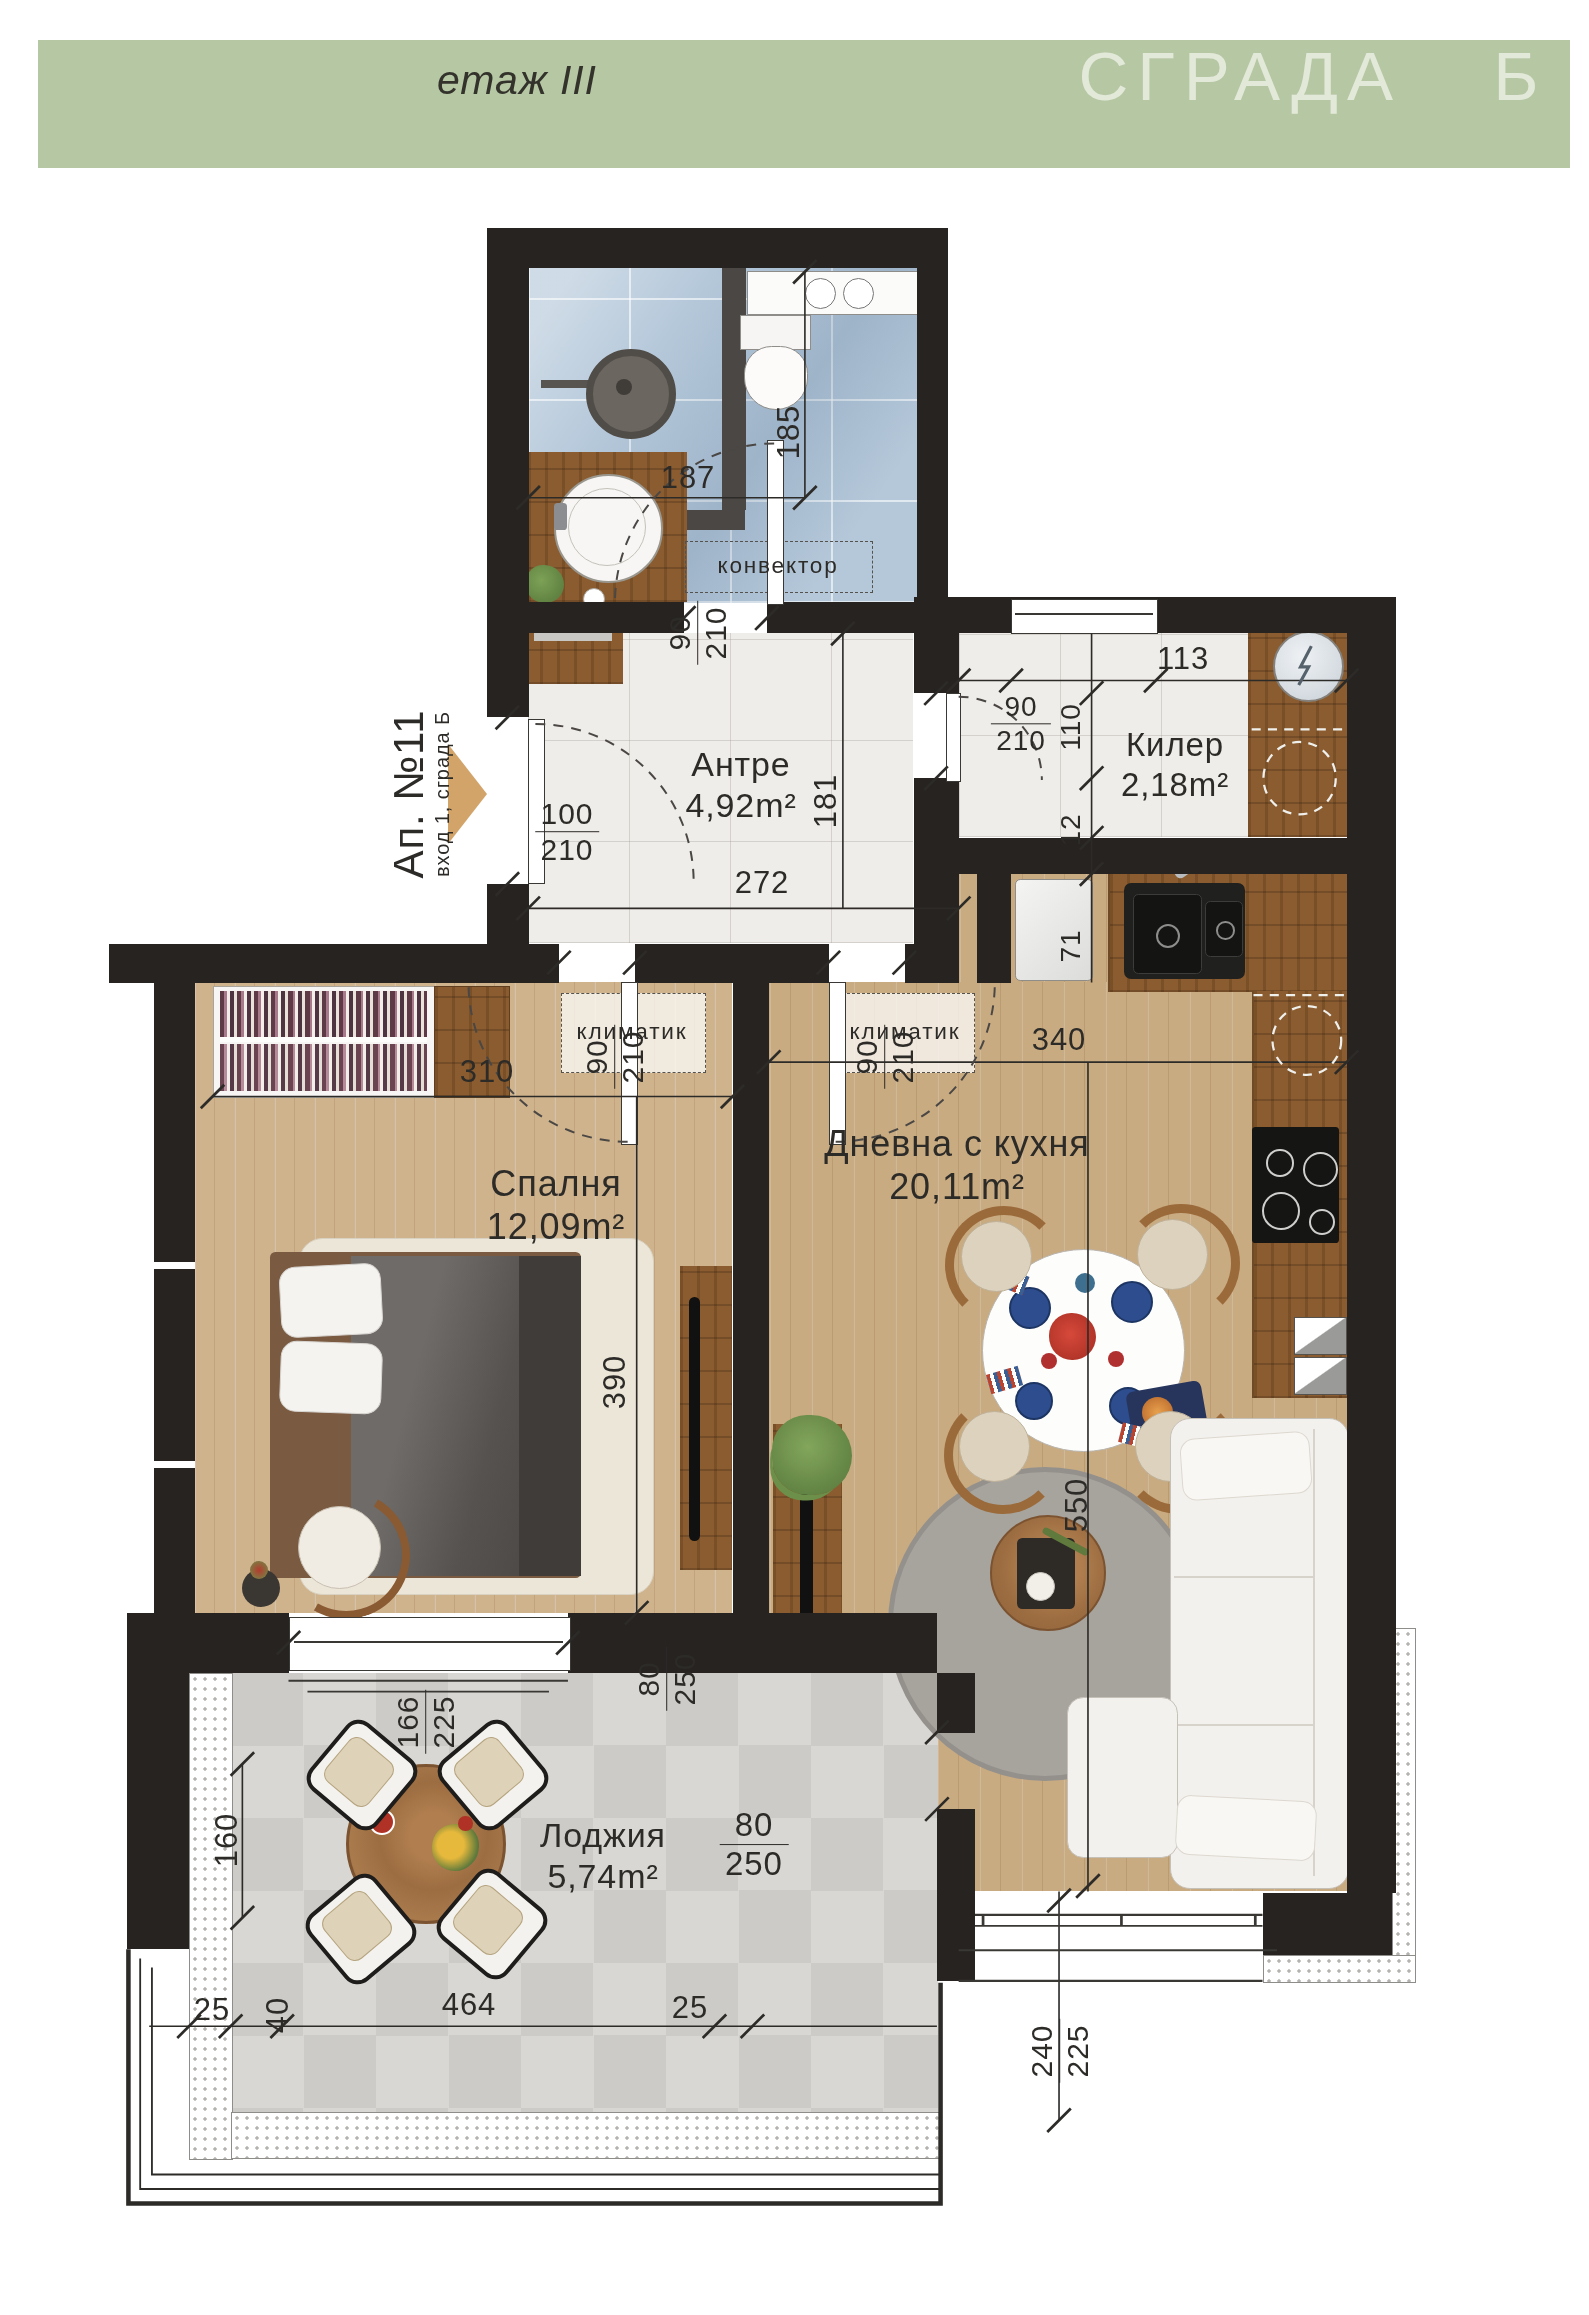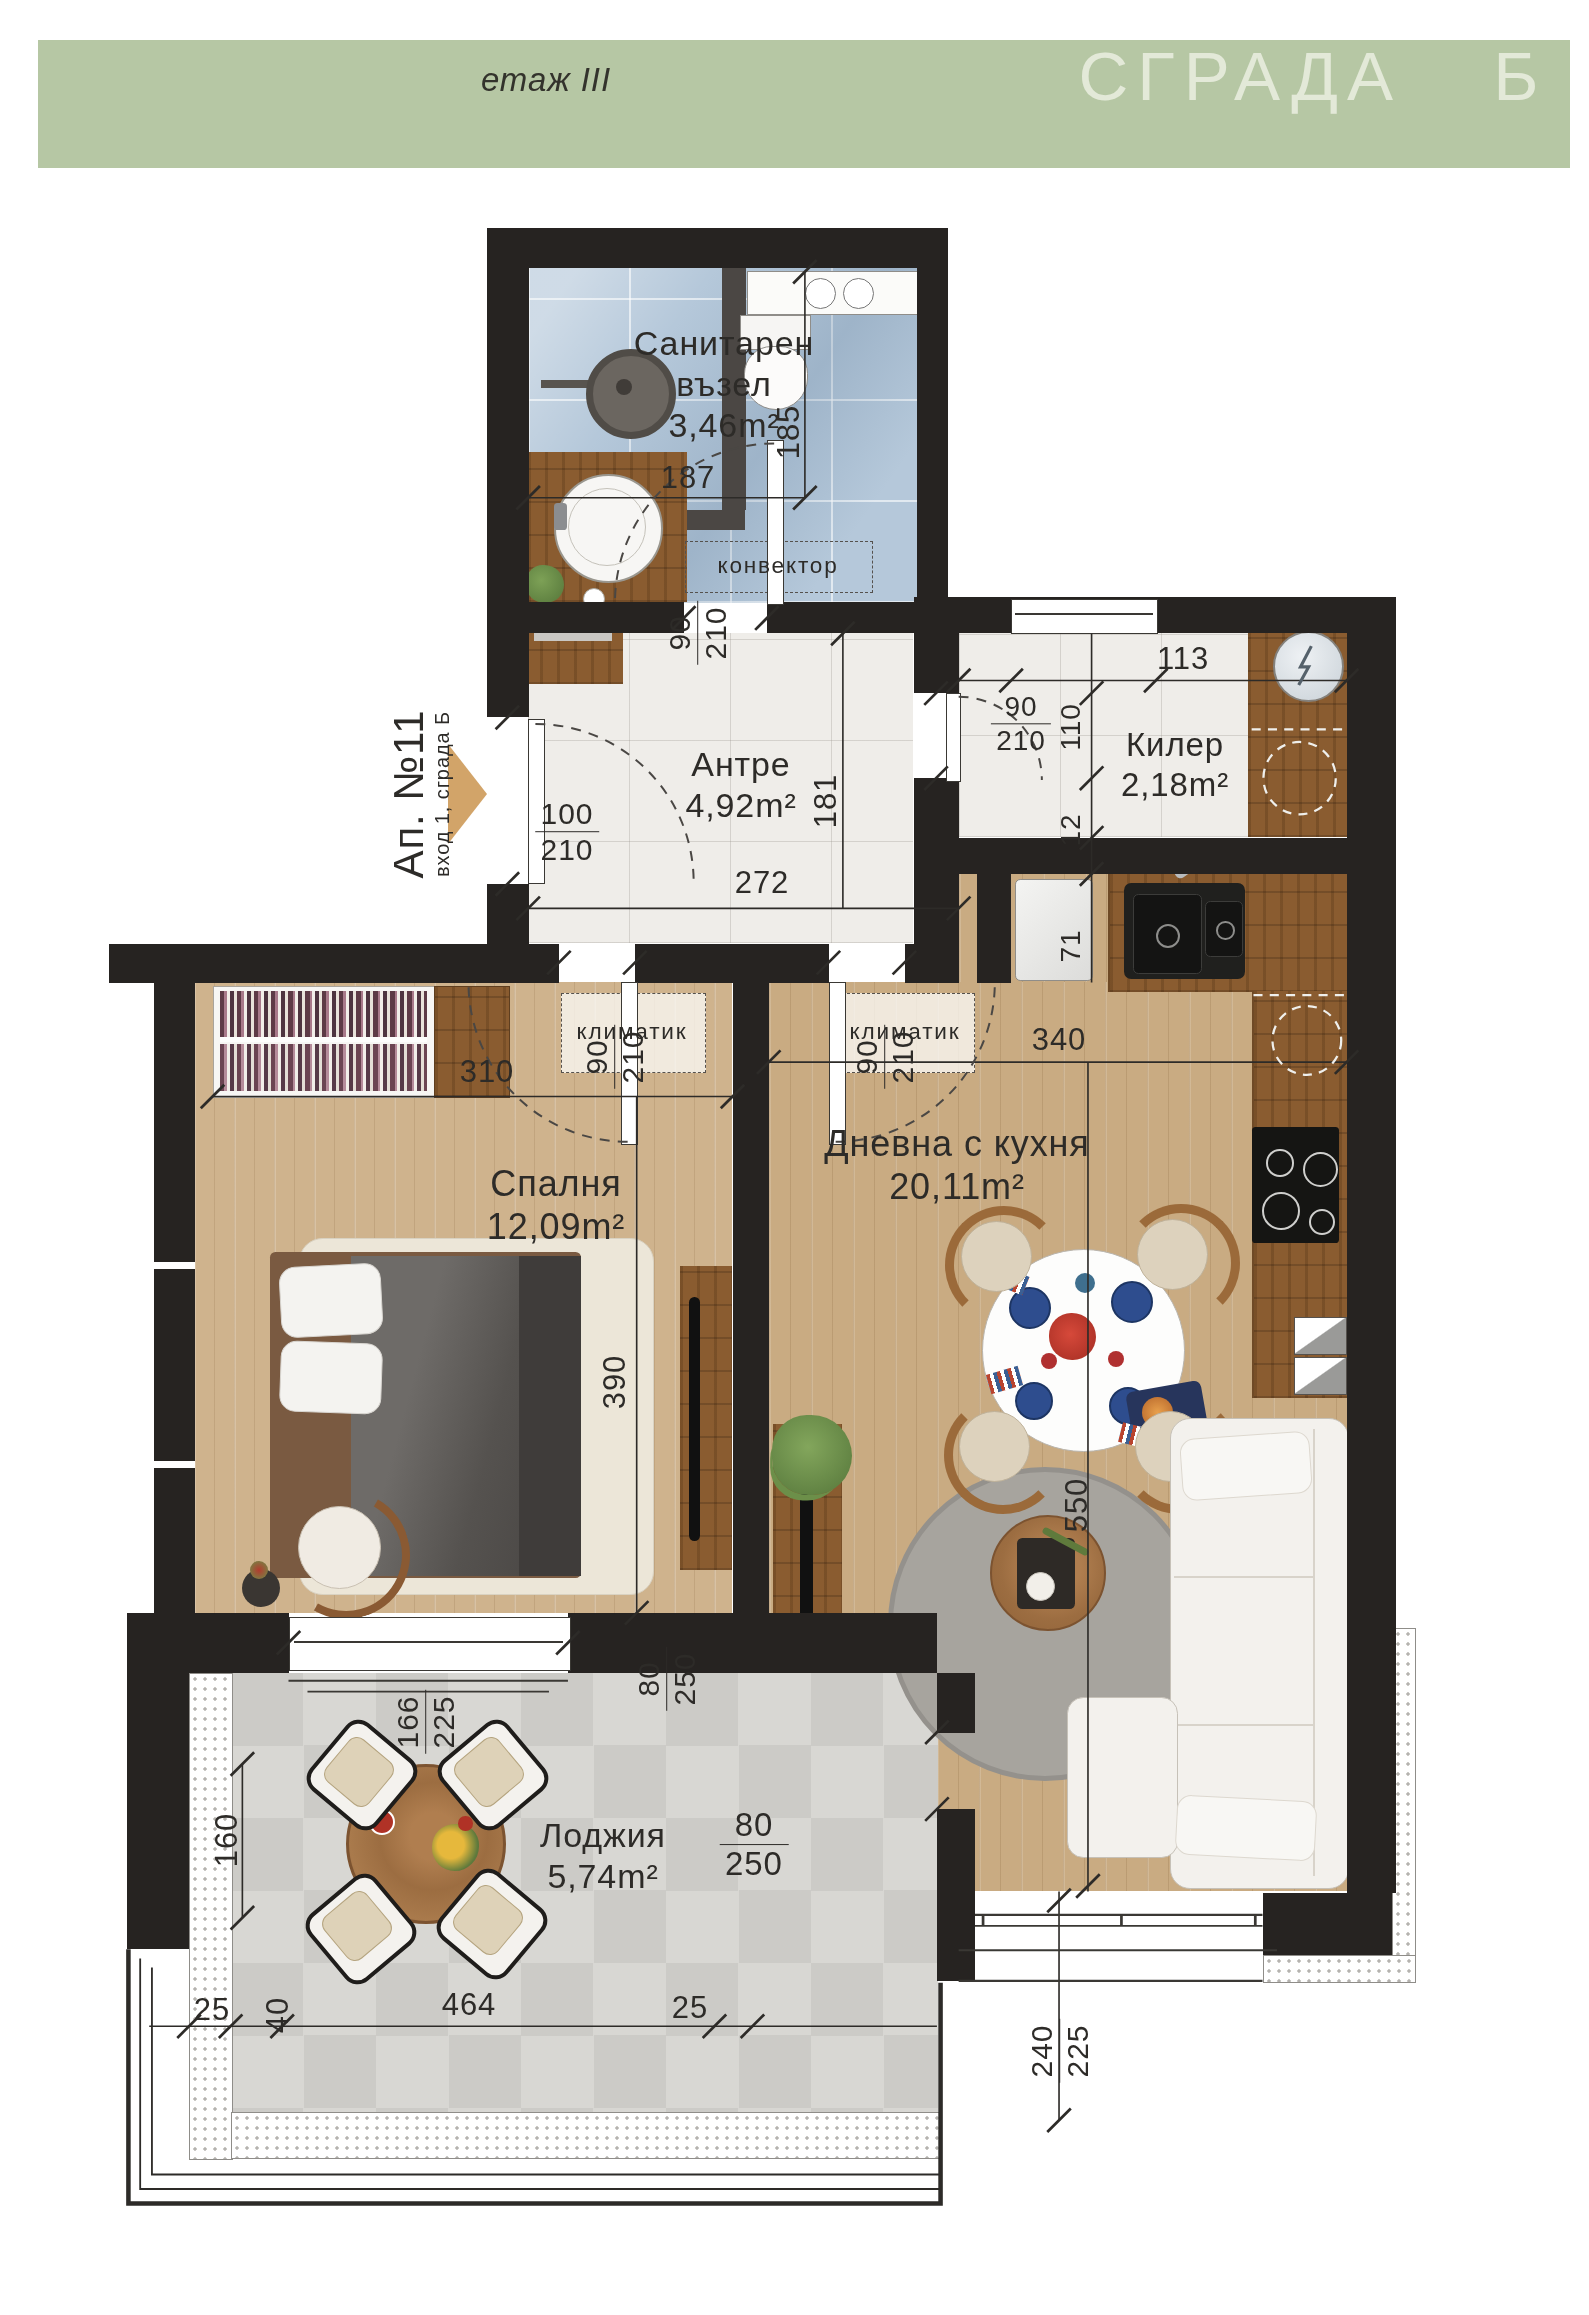--- a/index.html
+++ b/index.html
@@ -44,21 +44,21 @@
   .dashbox{position:absolute;border:1.8px dashed #55514d;background:rgba(252,252,250,.75)}
   .win{position:absolute;background:#ffffff;border:1.8px solid #3a3834}
   svg{position:absolute;left:0;top:0;pointer-events:none}
 </style>
 </head>
 <body>
 
 <div id="canvas">
 
   <div class="abs" id="hdr" style="left:38px;top:40px;width:1532px;height:128px;background:#b6c7a4"></div>
-  <div class="lbl" style="left:546px;top:80px;font-size:33px;font-style:italic;color:#33332c">етаж III</div>
+  <div class="lbl" style="left:517px;top:80px;font-size:41px;font-style:italic;color:#33332c">етаж III</div>
   <div class="lbl" style="left:1313px;top:76px;font-size:69px;font-weight:400;letter-spacing:9px;word-spacing:63px;color:#e3e9d8">СГРАДА Б</div>
 
   <div class="abs btile" style="left:528px;top:268px;width:389px;height:335px"></div>
   <div class="abs marble" style="left:528px;top:633px;width:385px;height:310px"></div>
   <div class="abs marble" style="left:959px;top:633px;width:289px;height:204px"></div>
   <div class="abs counter" style="left:1248px;top:633px;width:99px;height:204px"></div>
   <div class="abs wood" style="left:959px;top:874px;width:388px;height:109px"></div>
   <div class="abs wood" style="left:769px;top:982px;width:578px;height:909px"></div>
   <div class="abs woodlight" style="left:194px;top:982px;width:538px;height:631px"></div>
   <div class="abs checker" style="left:231px;top:1673px;width:707px;height:440px"></div>
@@ -310,25 +310,20 @@
         <line x1="1240" y1="2117" x2="1240" y2="2129" stroke-width="3"></line>
         <line x1="1388" y1="2117" x2="1388" y2="2129" stroke-width="3"></line>
       <line x1="319" y1="1858" x2="628" y2="1858" stroke-width="2"></line>
       <line x1="340" y1="1870" x2="607" y2="1870" stroke-width="2"></line>
     </g>
     <g>
       <polyline points="1450,714 1438,737 1447,737 1436,757" fill="none" stroke="#55616b" stroke-width="3.5"></polyline>
     </g>
   </svg>
 
-  <div class="room" style="left:724px;top:384px;font-size:34px">
-    <div>Санитарен</div>
-    <div>възел</div>
-    <div>3,46m²</div>
-  </div>
   <div class="room" style="left:741px;top:785px;font-size:34px">
     <div>Антре</div>
     <div>4,92m²</div>
   </div>
   <div class="room" style="left:1175px;top:765px;font-size:33px">
     <div>Килер</div>
     <div>2,18m²</div>
   </div>
   <div class="room" style="left:556px;top:1205px">
     <div>Спалня</div>

